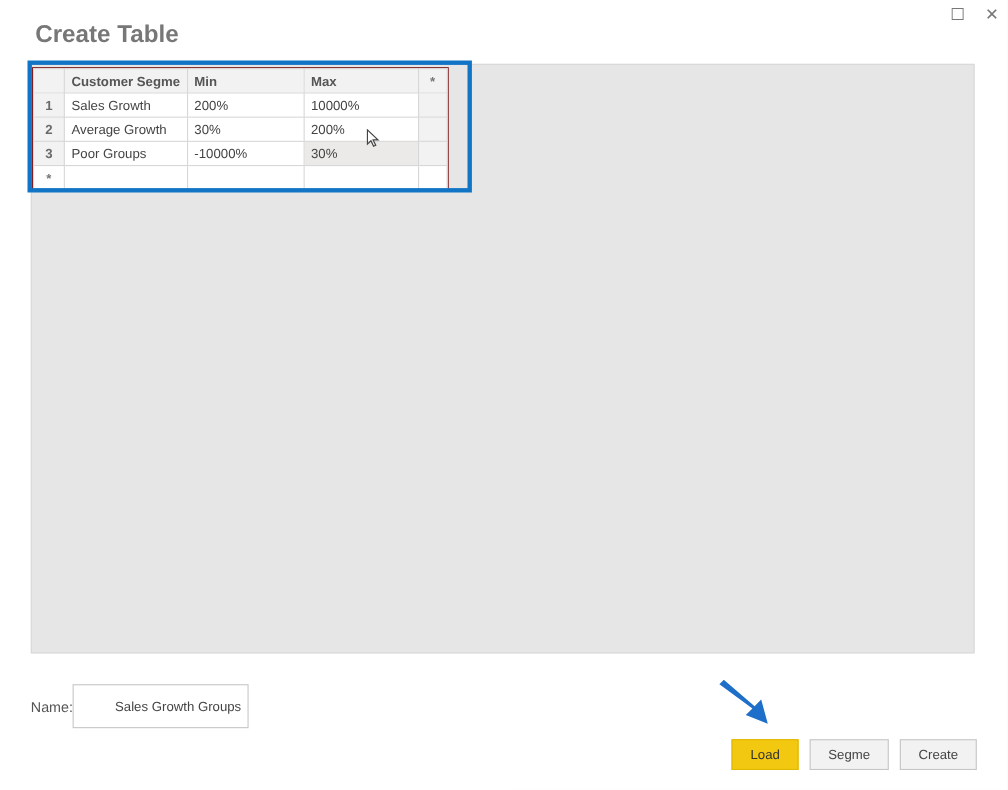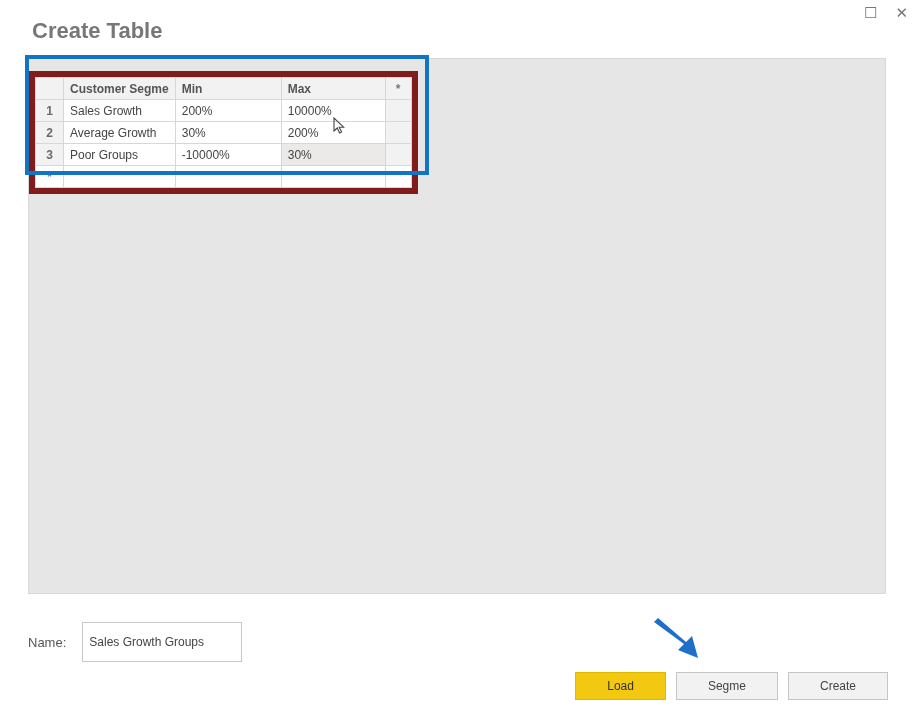--- a/index.html
+++ b/index.html
@@ -40,23 +40,23 @@
   }
   .highlight-box {
     position: absolute;
     top: -4px; left: -4px;
     border: 4px solid #1274c4;
     background: transparent;
     pointer-events: none;
   }
   .grid-wrap {
     position: absolute;
-    top: 12px; left: 0;
+    top: 2px; left: 0;
     background: #ffffff;
-    border: 6px solid #7f1d1d;
+    border: 1px solid #7f1d1d;
   }
   table.grid {
     border-collapse: collapse;
     font-size: 12px;
     color: #444;
   }
   table.grid th, table.grid td {
     border: 1px solid #d7d7d7;
     height: 22px;
     padding: 0 6px;
@@ -103,43 +103,44 @@
     pointer-events: none;
   }
   .cursor-arrow svg { width: 14px; height: 18px; }
 
   .name-row {
     position: absolute;
     left: 28px;
     top: 622px;
     display: flex;
     align-items: center;
-    gap: 16px;
+    gap: 0;
   }
   .name-label { color: #555; font-size: 13px; }
   .name-input {
     width: 160px;
     height: 20px;
     border: 1px solid #c6c6c6;
     padding: 19px 6px;
     font-size: 12px;
     color: #444;
+    text-align: right;
   }
 
   .button-row {
     position: absolute;
     right: 28px;
     bottom: 18px;
     display: flex;
     gap: 10px;
   }
   .btn {
     min-width: 60px;
     height: 28px;
-    padding: 0 31px;
+    padding: 0 16px;
     border: 1px solid #c6c6c6;
     background: #f2f2f2;
     color: #444;
     font-size: 12px;
     cursor: pointer;
   }
   .btn.primary {
     background: #f2c811;
     border-color: #e0b800;
     color: #333;

